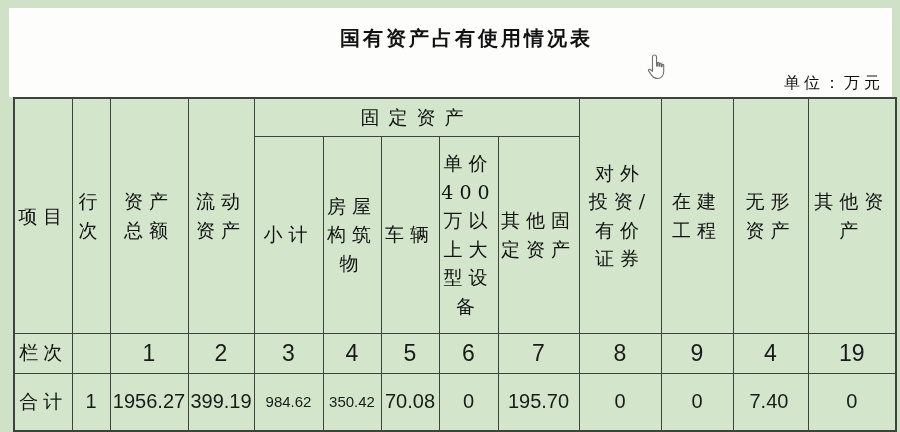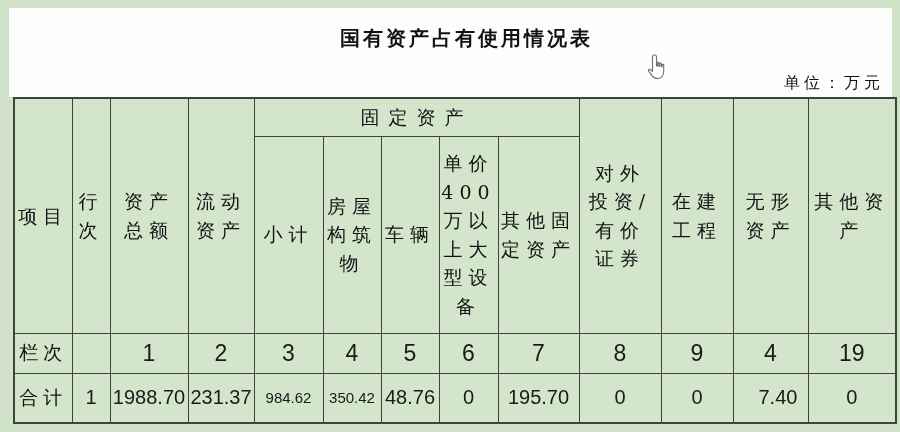--- a/index.html
+++ b/index.html
@@ -33,21 +33,21 @@
   }
   table.sheet td{
     border:1.5px solid #3e443c;
     background:#d3e6cc;
     text-align:center;vertical-align:middle;
     padding:0;overflow:hidden;
   }
   tr.r1{height:38px;}
   tr.r2{height:197px;}
   tr.r3{height:40px;}
-  tr.r4{height:50px;}
+  tr.r4{height:58px;}
   .hdr{
     font-family:"DejaVu Serif", serif;
     font-size:19px;line-height:1.5;
     letter-spacing:6px;white-space:pre-line;
     color:#131313;
   }
   .grp{letter-spacing:9px;}
   .lbl{
     font-family:"DejaVu Serif", serif;
     font-size:19px;letter-spacing:5px;color:#131313;
@@ -55,21 +55,21 @@
   .idx{
     font-family:"Liberation Sans", sans-serif;
     font-size:23px;color:#1a1a1a;
   }
   .val{
     font-family:"Liberation Sans", sans-serif;
     font-size:20px;color:#1a1a1a;
     text-align:right;padding-right:6px;
   }
   .val.sm{font-size:15px;}
-  .val.left{text-align:left;padding-left:25px;padding-right:0;}
+  .val.left{text-align:left;padding-left:16px;padding-right:0;}
   .val.ctr{text-align:center;padding-right:0;}
   .cursor{
     position:absolute;left:646px;top:53px;width:24px;height:28px;
   }
 </style>
 </head>
 <body>
 
 <div>
 
@@ -141,25 +141,25 @@
         <td class="idx">6</td>
         <td class="idx">7</td>
         <td class="idx">8</td>
         <td class="idx">9</td>
         <td class="idx">4</td>
         <td class="idx">19</td>
       </tr>
       <tr class="r4">
         <td class="lbl">合计</td>
         <td class="val ctr">1</td>
-        <td class="val">1988.70</td>
-        <td class="val">231.37</td>
+        <td class="val">1956.27</td>
+        <td class="val">399.19</td>
         <td class="val sm">984.62</td>
         <td class="val sm">350.42</td>
-        <td class="val">48.76</td>
+        <td class="val">70.08</td>
         <td class="val">0</td>
         <td class="val">195.70</td>
         <td class="val">0</td>
         <td class="val">0</td>
         <td class="val left">7.40</td>
         <td class="val">0</td>
       </tr>
     </tbody>
   </table>
 

